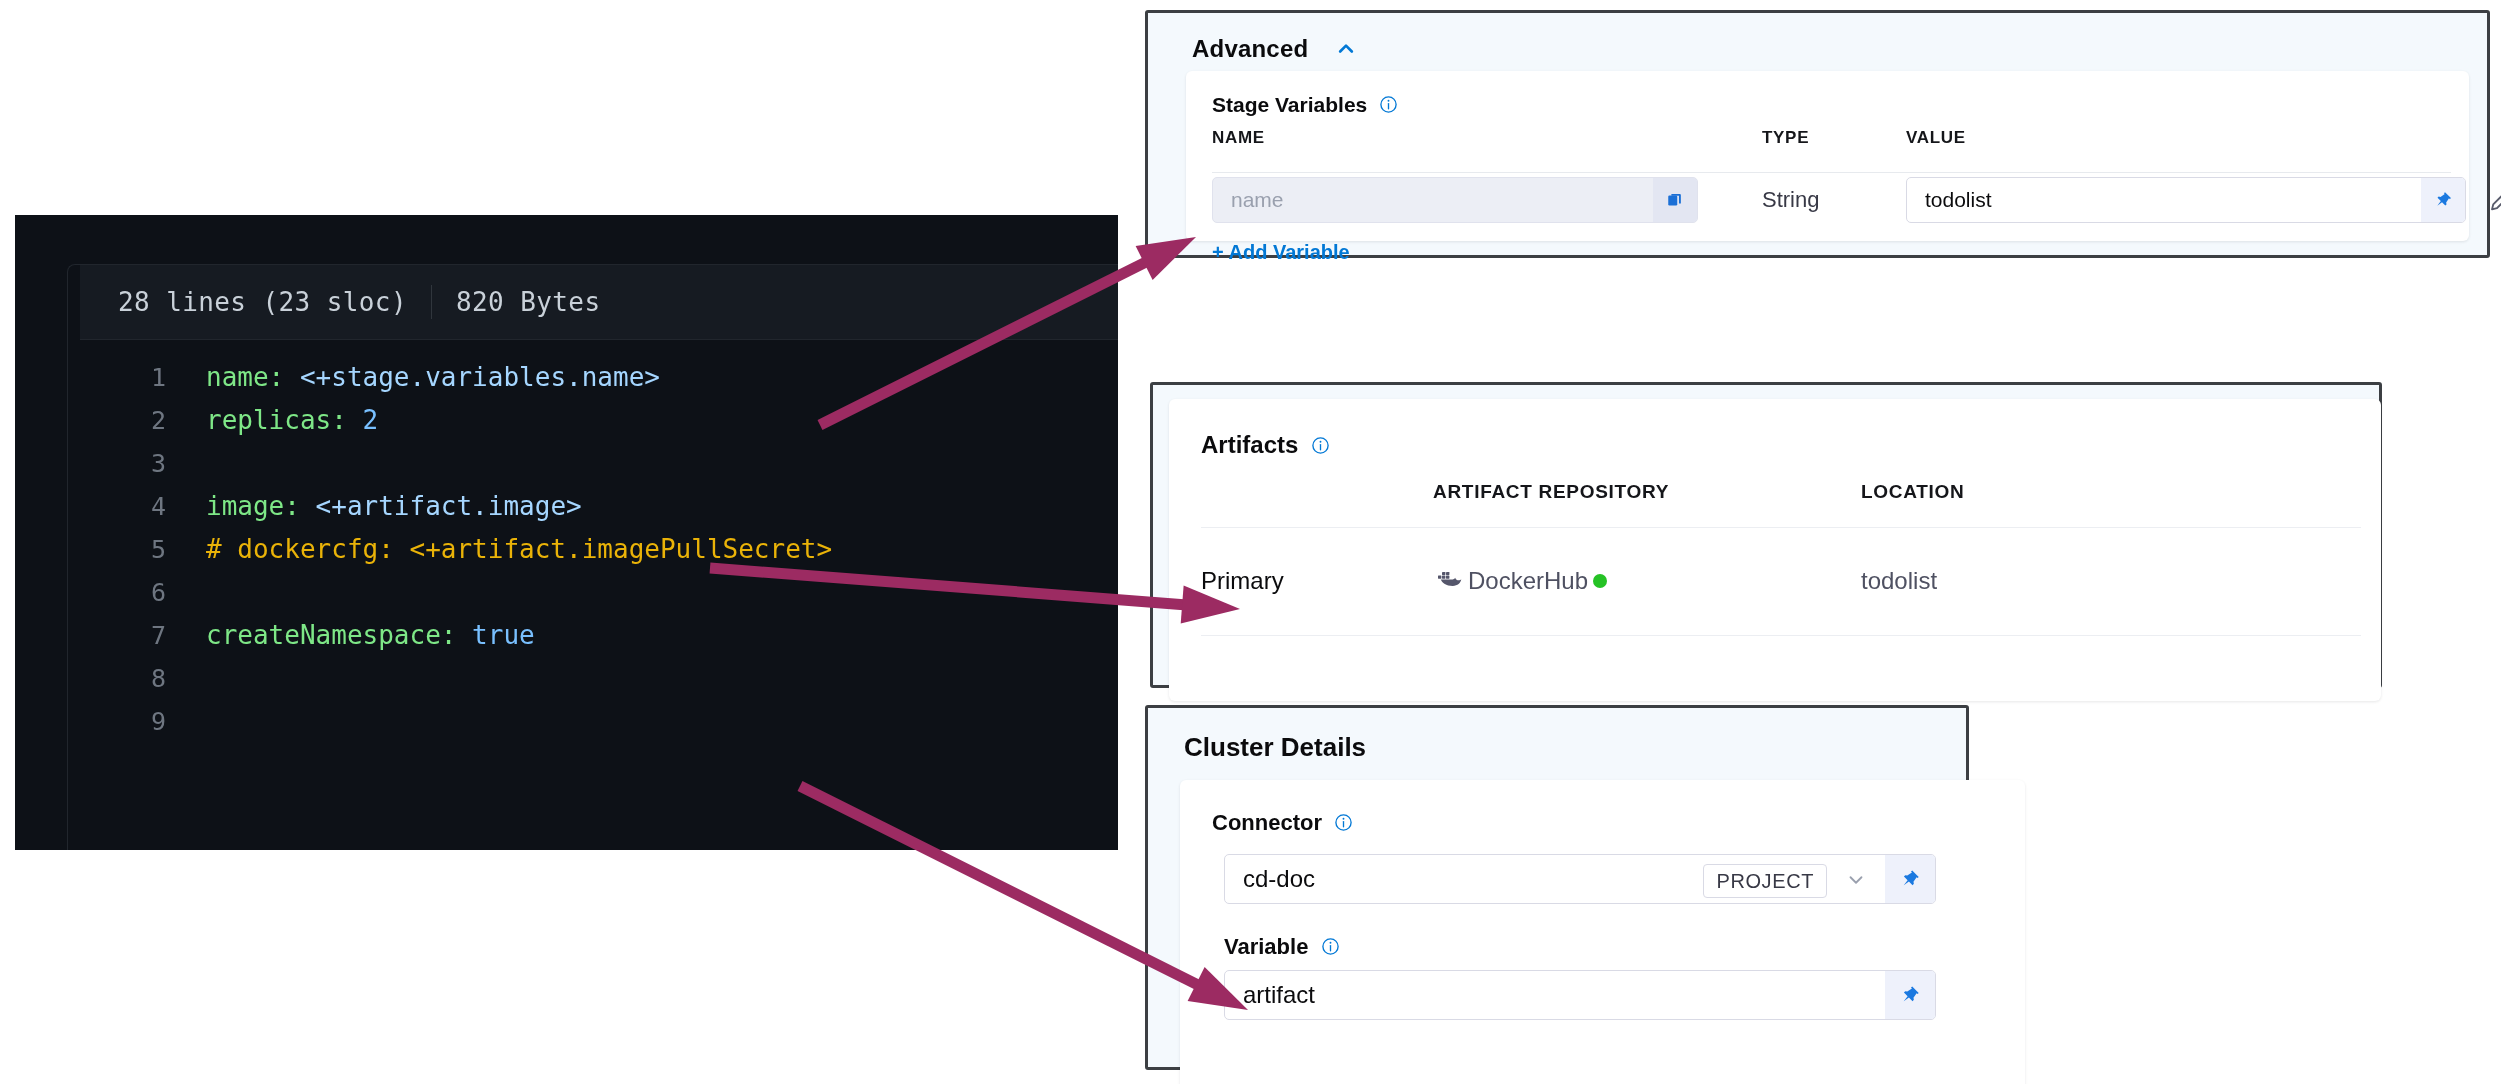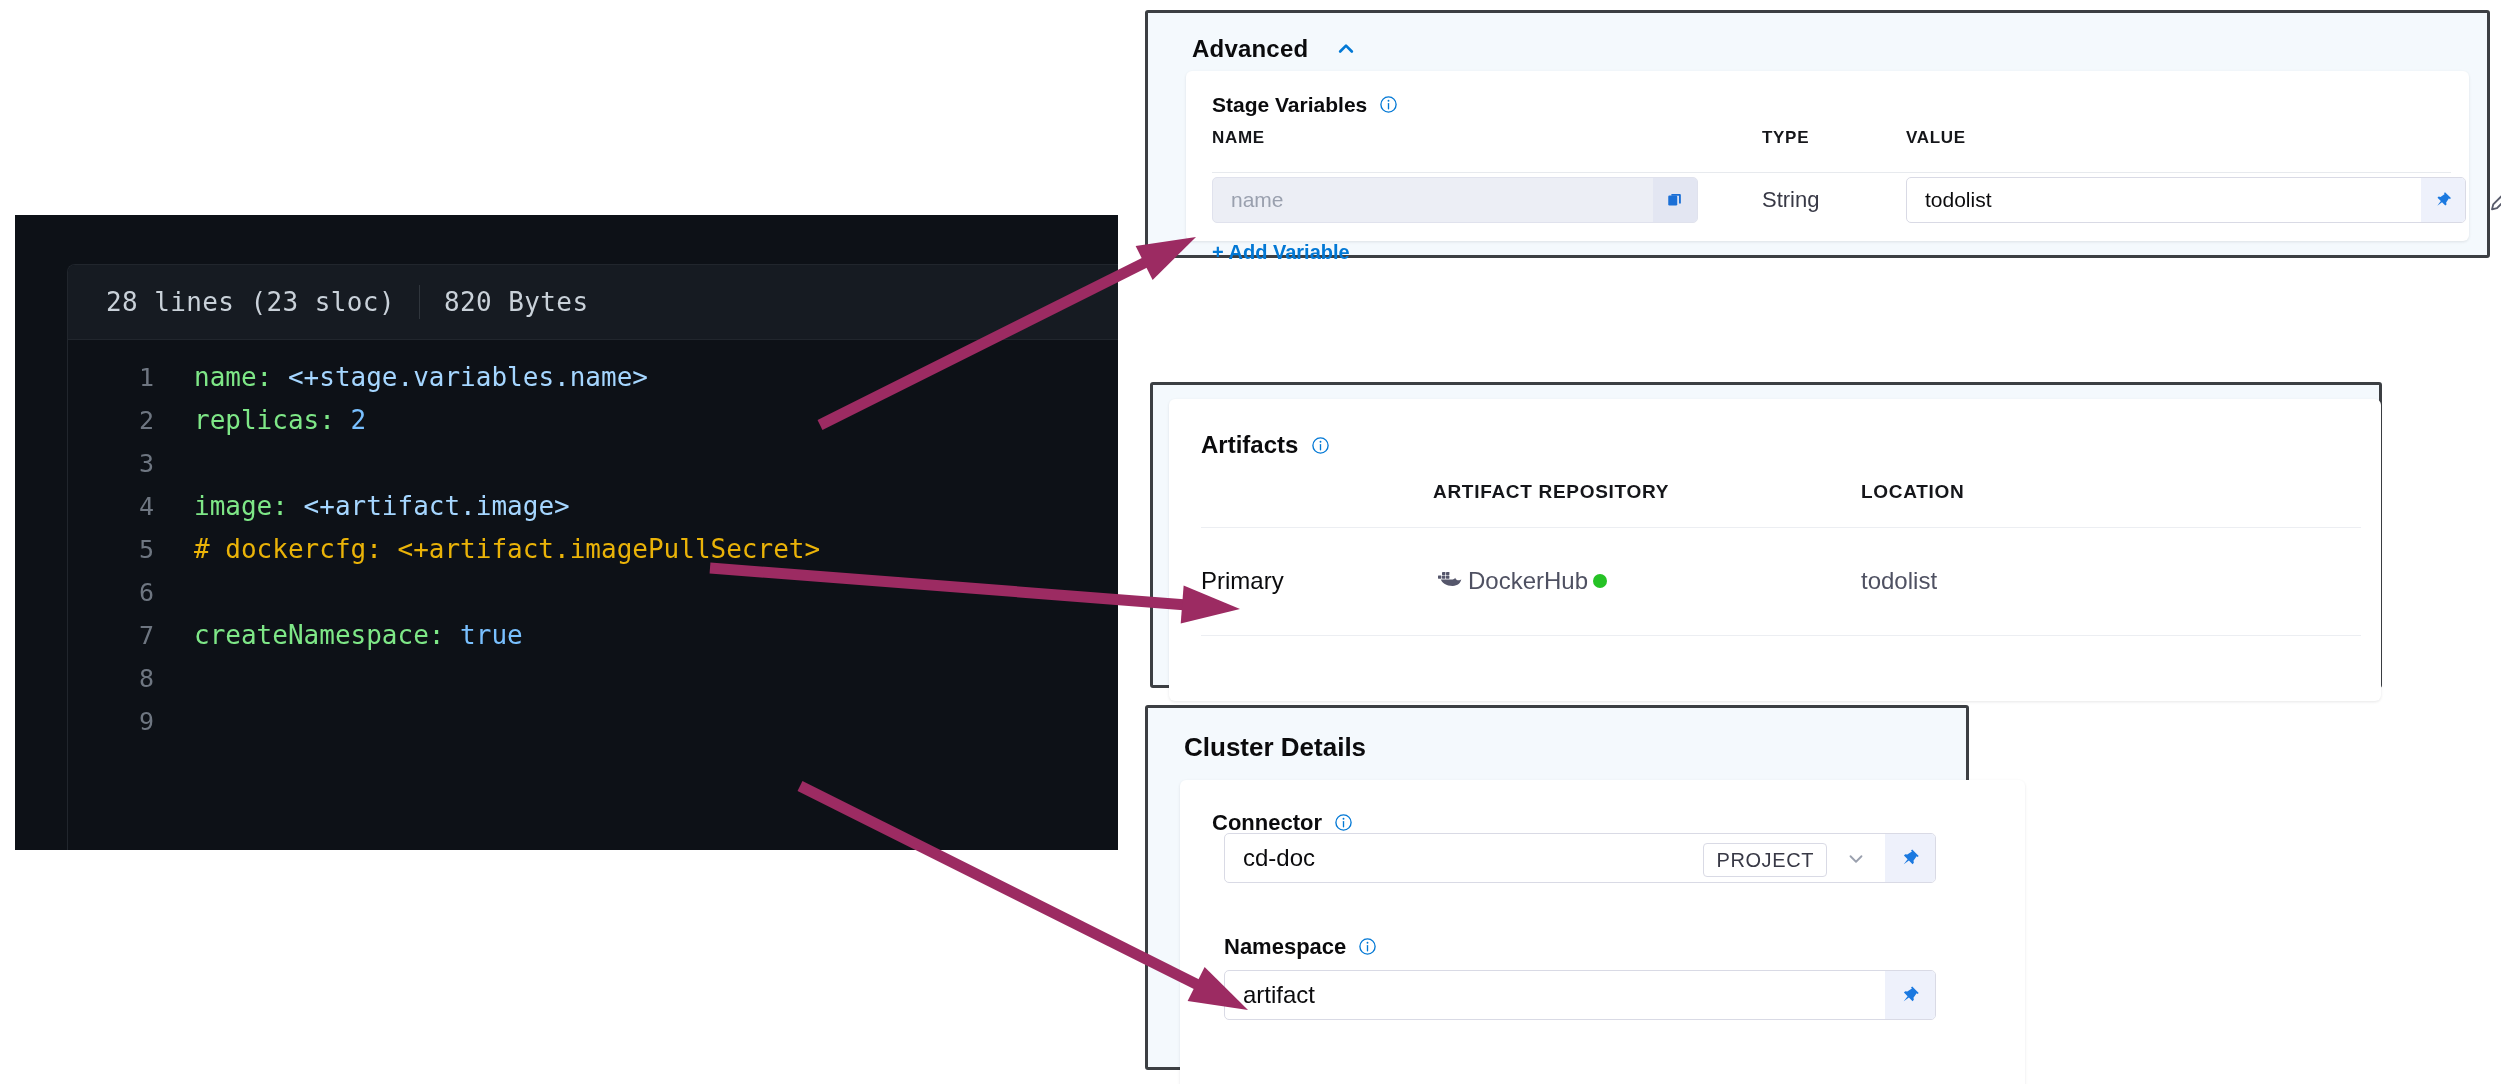--- a/index.html
+++ b/index.html
@@ -13,20 +13,21 @@
   
   #code-panel{
     position:absolute;left:15px;top:215px;width:1103px;height:635px;
     background:#0d1117;overflow:hidden;
   }
   #code-card{
     position:absolute;left:52px;top:49px;right:-40px;bottom:-10px;
     background:#0d1117;
     border:1px solid #21262d;border-radius:8px 0 0 0;border-right:none;border-bottom:none;
     overflow:hidden;
+    padding-left:12px;
   }
   #code-header{
     height:74px;background:#161b22;border-bottom:1px solid #21262d;
     display:flex;align-items:center;padding-left:38px;
     font-family:"DejaVu Sans Mono","Liberation Mono",monospace;
     font-size:26px;color:#c9d1d9;letter-spacing:.4px;
   }
   #code-header .divider{
     display:inline-block;width:1px;height:34px;background:#30363d;margin:0 24px;
   }
@@ -120,21 +121,21 @@
   .green-dot{width:14px;height:14px;border-radius:50%;background:#25c225;display:inline-block;}
   #art-location{position:absolute;left:660px;font-size:24px;color:#4f5162;}
 
   
   #cluster-panel{left:1145px;top:705px;width:824px;height:365px;}
   #cluster-title{
     position:absolute;left:36px;top:24px;font-size:26px;font-weight:bold;color:#0b0b0d;
   }
   #cluster-card{left:32px;top:72px;width:845px;height:310px;}
   #connector-label{position:absolute;left:32px;top:30px;font-size:22px;font-weight:bold;color:#0b0b0d;}
-  #connector-input{left:44px;top:53px;width:712px;height:50px;}
+  #connector-input{left:44px;top:74px;width:712px;height:50px;}
   #namespace-label{position:absolute;left:44px;top:154px;font-size:22px;font-weight:bold;color:#0b0b0d;}
   #namespace-input{left:44px;top:190px;width:712px;height:50px;}
   .scope-tag{
     position:absolute;right:108px;top:9px;height:32px;padding:0 12px;
     border:1px solid #d9dae5;border-radius:4px;background:#fff;
     display:flex;align-items:center;font-size:20px;color:#383946;letter-spacing:.6px;
   }
   .scope-dot{position:absolute;right:212px;top:20px;}
   .chev{
     position:absolute;right:68px;top:14px;width:22px;height:22px;color:#9aa0ae;
@@ -298,21 +299,21 @@
           </svg>
       </span>
       <span class="pin-btn">
         <svg viewBox="0 0 24 24" width="22" height="22" fill="#1b79e0">
           <path d="M14.4 2.6l-1.3 1.3 1 1-5.1 3.4-2.2-.4-1.4 1.4 4 4-4.2 5.6 5.6-4.2 4 4 1.4-1.4-.4-2.2 3.4-5.1 1 1 1.3-1.3z"></path>
           </svg>
       </span>
     </div>
 
     <div id="namespace-label">
-      <span>Namespace</span>
+      <span>Variable</span>
       <span class="info-icon">
         <svg viewBox="0 0 20 20" width="19" height="19" fill="none" stroke="#0278d5" stroke-width="1.4">
           <circle cx="10" cy="10" r="8"></circle>
             <line x1="10" y1="9" x2="10" y2="14.5" stroke-linecap="round"></line>
           <circle cx="10" cy="6" r="1" fill="#0278d5" stroke="none"></circle>
           </svg>
       </span>
     </div>
 
     <div class="txt-input" id="namespace-input">

